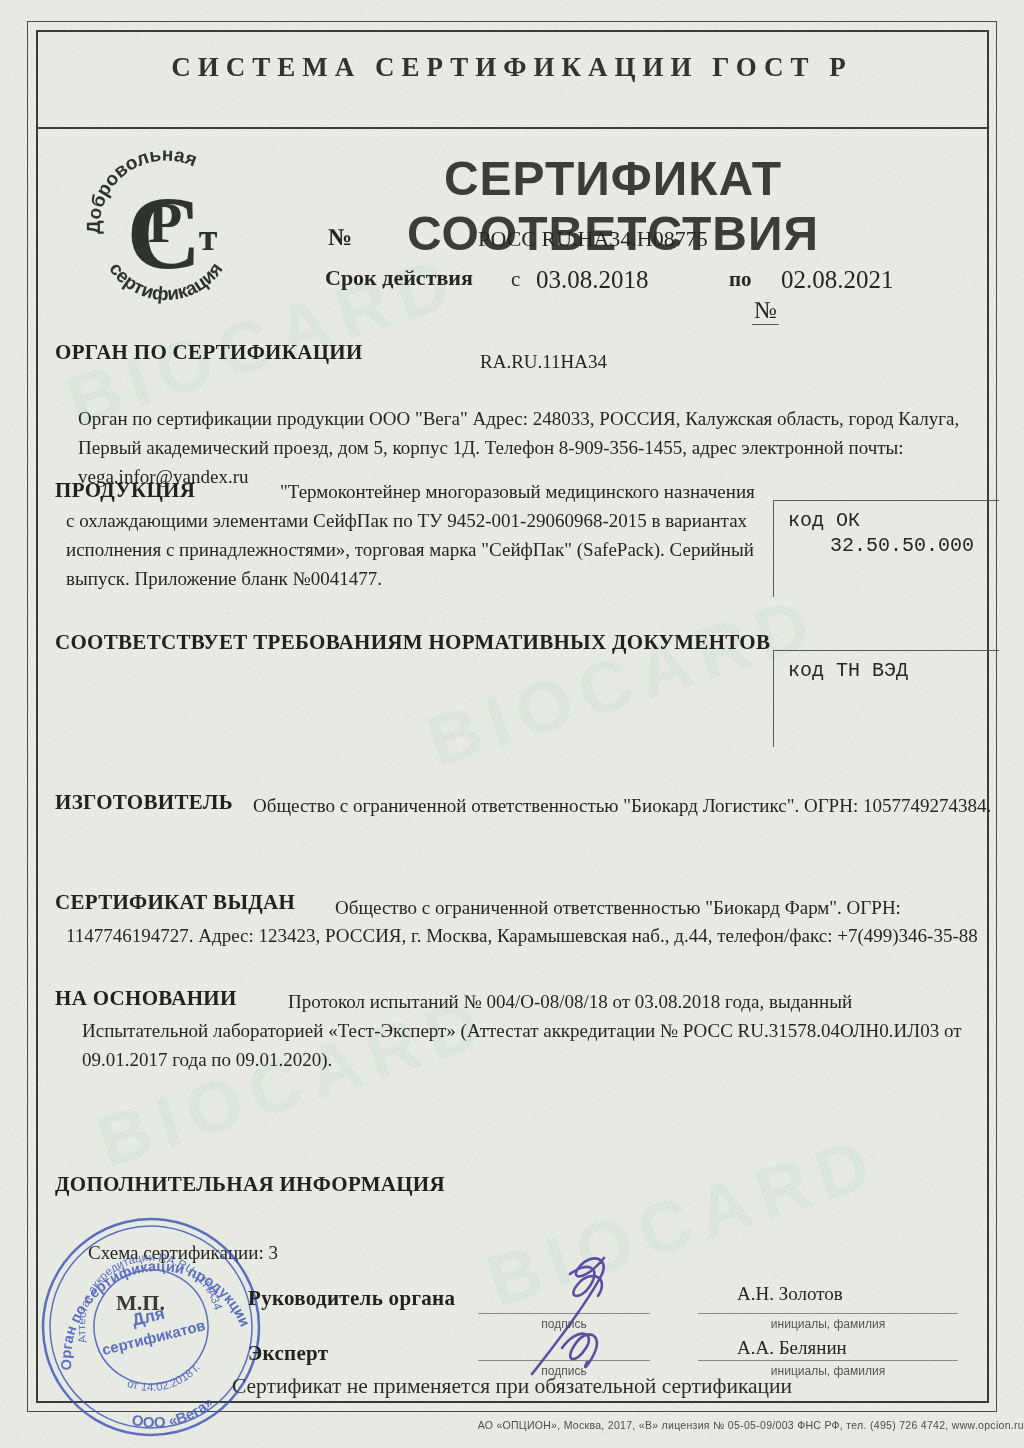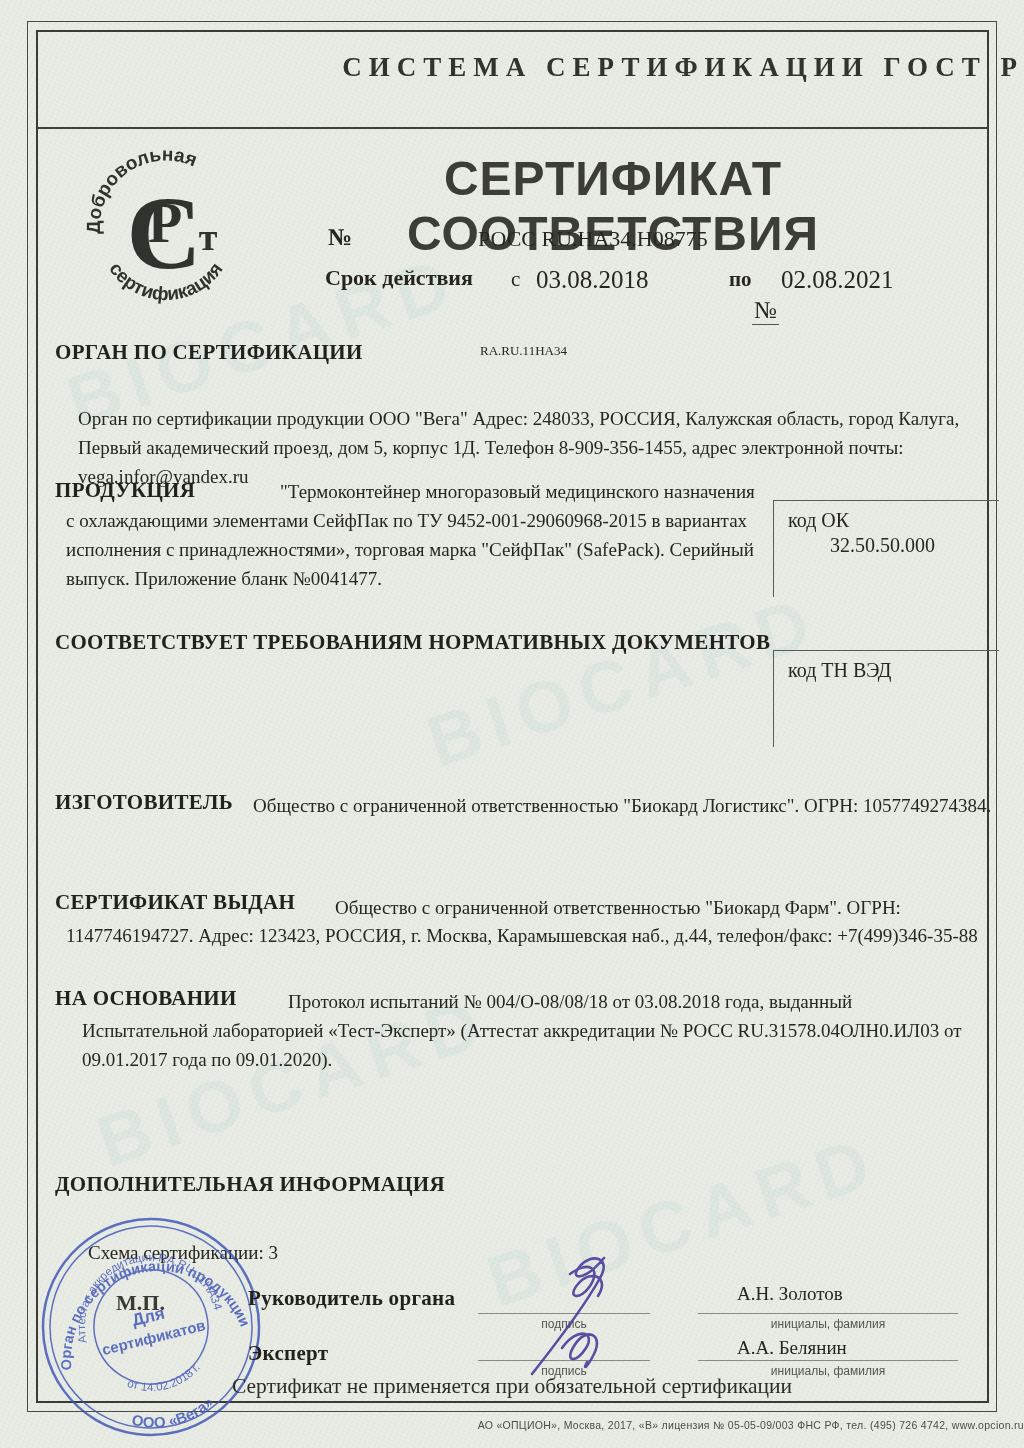--- a/index.html
+++ b/index.html
@@ -15,35 +15,35 @@
       repeating-linear-gradient(25deg, rgba(150,165,150,.05) 0 1px, transparent 1px 4px);
   }
   .abs{position:absolute;}
   .outer-frame{position:absolute; left:27px; top:21px; right:27px; bottom:36px; border:1.5px solid #4a4a44;}
   .inner-frame{position:absolute; left:36px; top:30px; right:35px; bottom:45px; border:2.5px solid #3b3b35;}
   .watermark{
     position:absolute; font-family:"Liberation Sans",sans-serif; font-weight:bold;
     color:rgba(90,170,175,0.07); letter-spacing:10px; font-size:72px; transform:rotate(-18deg);
     pointer-events:none; white-space:nowrap;
   }
-  .hdr1{left:0; right:0; top:52px; text-align:right; font-weight:bold; font-size:27px; letter-spacing:7px; color:#33332d;}
+  .hdr1{left:0; right:0; top:52px; text-align:center; font-weight:bold; font-size:27px; letter-spacing:7px; color:#33332d;}
   .hdr2{left:0; right:0; top:93px; text-align:center; font-weight:bold; font-size:19.5px; letter-spacing:.5px; color:#33332d;}
   .hdr-rule{left:37px; width:951px; top:127px; border-top:2px solid #3f3f39;}
   .doc-title{left:258px; width:710px; top:151px; text-align:center; font-family:"Liberation Sans",sans-serif;
     font-weight:bold; font-size:48px; letter-spacing:1px; color:#3d3d38;}
   .no-sign{font-size:24px; font-weight:bold;}
   .cert-number{font-size:22px;}
   .validity-label{font-weight:bold; font-size:22px;}
   .small-word{font-size:21px;}
   .date{font-size:25px;}
   .blank-no{font-size:24px; border-bottom:1px solid #55554f; padding:0 2px;}
   .blank-number{font-family:"DejaVu Sans Mono",monospace; font-weight:bold; font-size:31px; letter-spacing:5px; color:#da3526;}
   .sec-label{font-weight:bold; font-size:21px; letter-spacing:.3px; color:#22221c;}
   .body-text{font-size:19px; line-height:29px;}
-  .code-box{border-top:1.5px solid #5b5b54; border-left:1.5px solid #5b5b54; padding:8px 13px 0 14px; font-size:20px;}
+  .code-box{border-top:1.5px solid #5b5b54; border-left:1.5px solid #5b5b54; padding:8px 13px 0 14px; font-size:20px;font-family:Liberation Mono, monospace;}
   .code-value{margin-left:42px; margin-top:2px; font-size:20px;}
   .sig-line{border-bottom:1.5px solid #8a8a84;}
   .caption{font-family:"Liberation Sans",sans-serif; font-size:12px; color:#55554f; text-align:center;}
   .sig-name{font-size:19px;}
   .footnote{left:0; right:0; text-align:center; font-size:21.5px; color:#2c2c26;}
   .footer-imprint{left:0; right:0; text-align:right; font-family:"Liberation Sans",sans-serif; font-size:10.5px; color:#4c4c47; letter-spacing:.3px;}
   .mp{font-size:22px; font-weight:bold; color:#3a3a33;}
 </style>
 </head>
 <body>
@@ -84,21 +84,21 @@
 
   <div class="abs validity-label" style="left:325px; top:265px;">Срок действия</div>
   <div class="abs small-word" style="left:511px; top:267px;">с</div>
   <div class="abs date" style="left:536px; top:266px;">03.08.2018</div>
   <div class="abs small-word" style="left:729px; top:267px; font-weight:bold;">по</div>
   <div class="abs date" style="left:781px; top:266px;">02.08.2021</div>
 
   <div class="abs blank-no" style="left:752px; top:297px;">№</div>
 
   <div class="abs sec-label" style="left:55px; top:340px;">ОРГАН ПО СЕРТИФИКАЦИИ</div>
-  <div class="abs" style="left:480px; top:343px; font-size:13px;">RA.RU.11НА34</div>
+  <div class="abs" style="left:480px; top:351px; font-size:19px;">RA.RU.11НА34</div>
   <div class="abs body-text" style="left:78px; top:404px; width:888px;">Орган по сертификации продукции ООО "Вега" Адрес: 248033, РОССИЯ, Калужская область, город Калуга, Первый академический проезд, дом 5, корпус 1Д. Телефон 8-909-356-1455, адрес электронной почты: vega.infor@yandex.ru</div>
 
   <div class="abs sec-label" style="left:55px; top:478px;">ПРОДУКЦИЯ</div>
   <div class="abs body-text" style="left:66px; top:477px; width:700px; text-indent:214px;">"Термоконтейнер многоразовый медицинского назначения с охлаждающими элементами СейфПак по ТУ 9452-001-29060968-2015 в вариантах исполнения с принадлежностями», торговая марка "СейфПак" (SafePack). Серийный выпуск. Приложение бланк №0041477.</div>
   <div class="abs code-box" style="left:773px; top:500px; width:198px; height:88px;">
     <div>код ОК</div>
     <div class="code-value">32.50.50.000</div>
   </div>
 
   <div class="abs sec-label" style="left:55px; top:630px;">СООТВЕТСТВУЕТ ТРЕБОВАНИЯМ НОРМАТИВНЫХ ДОКУМЕНТОВ</div>

